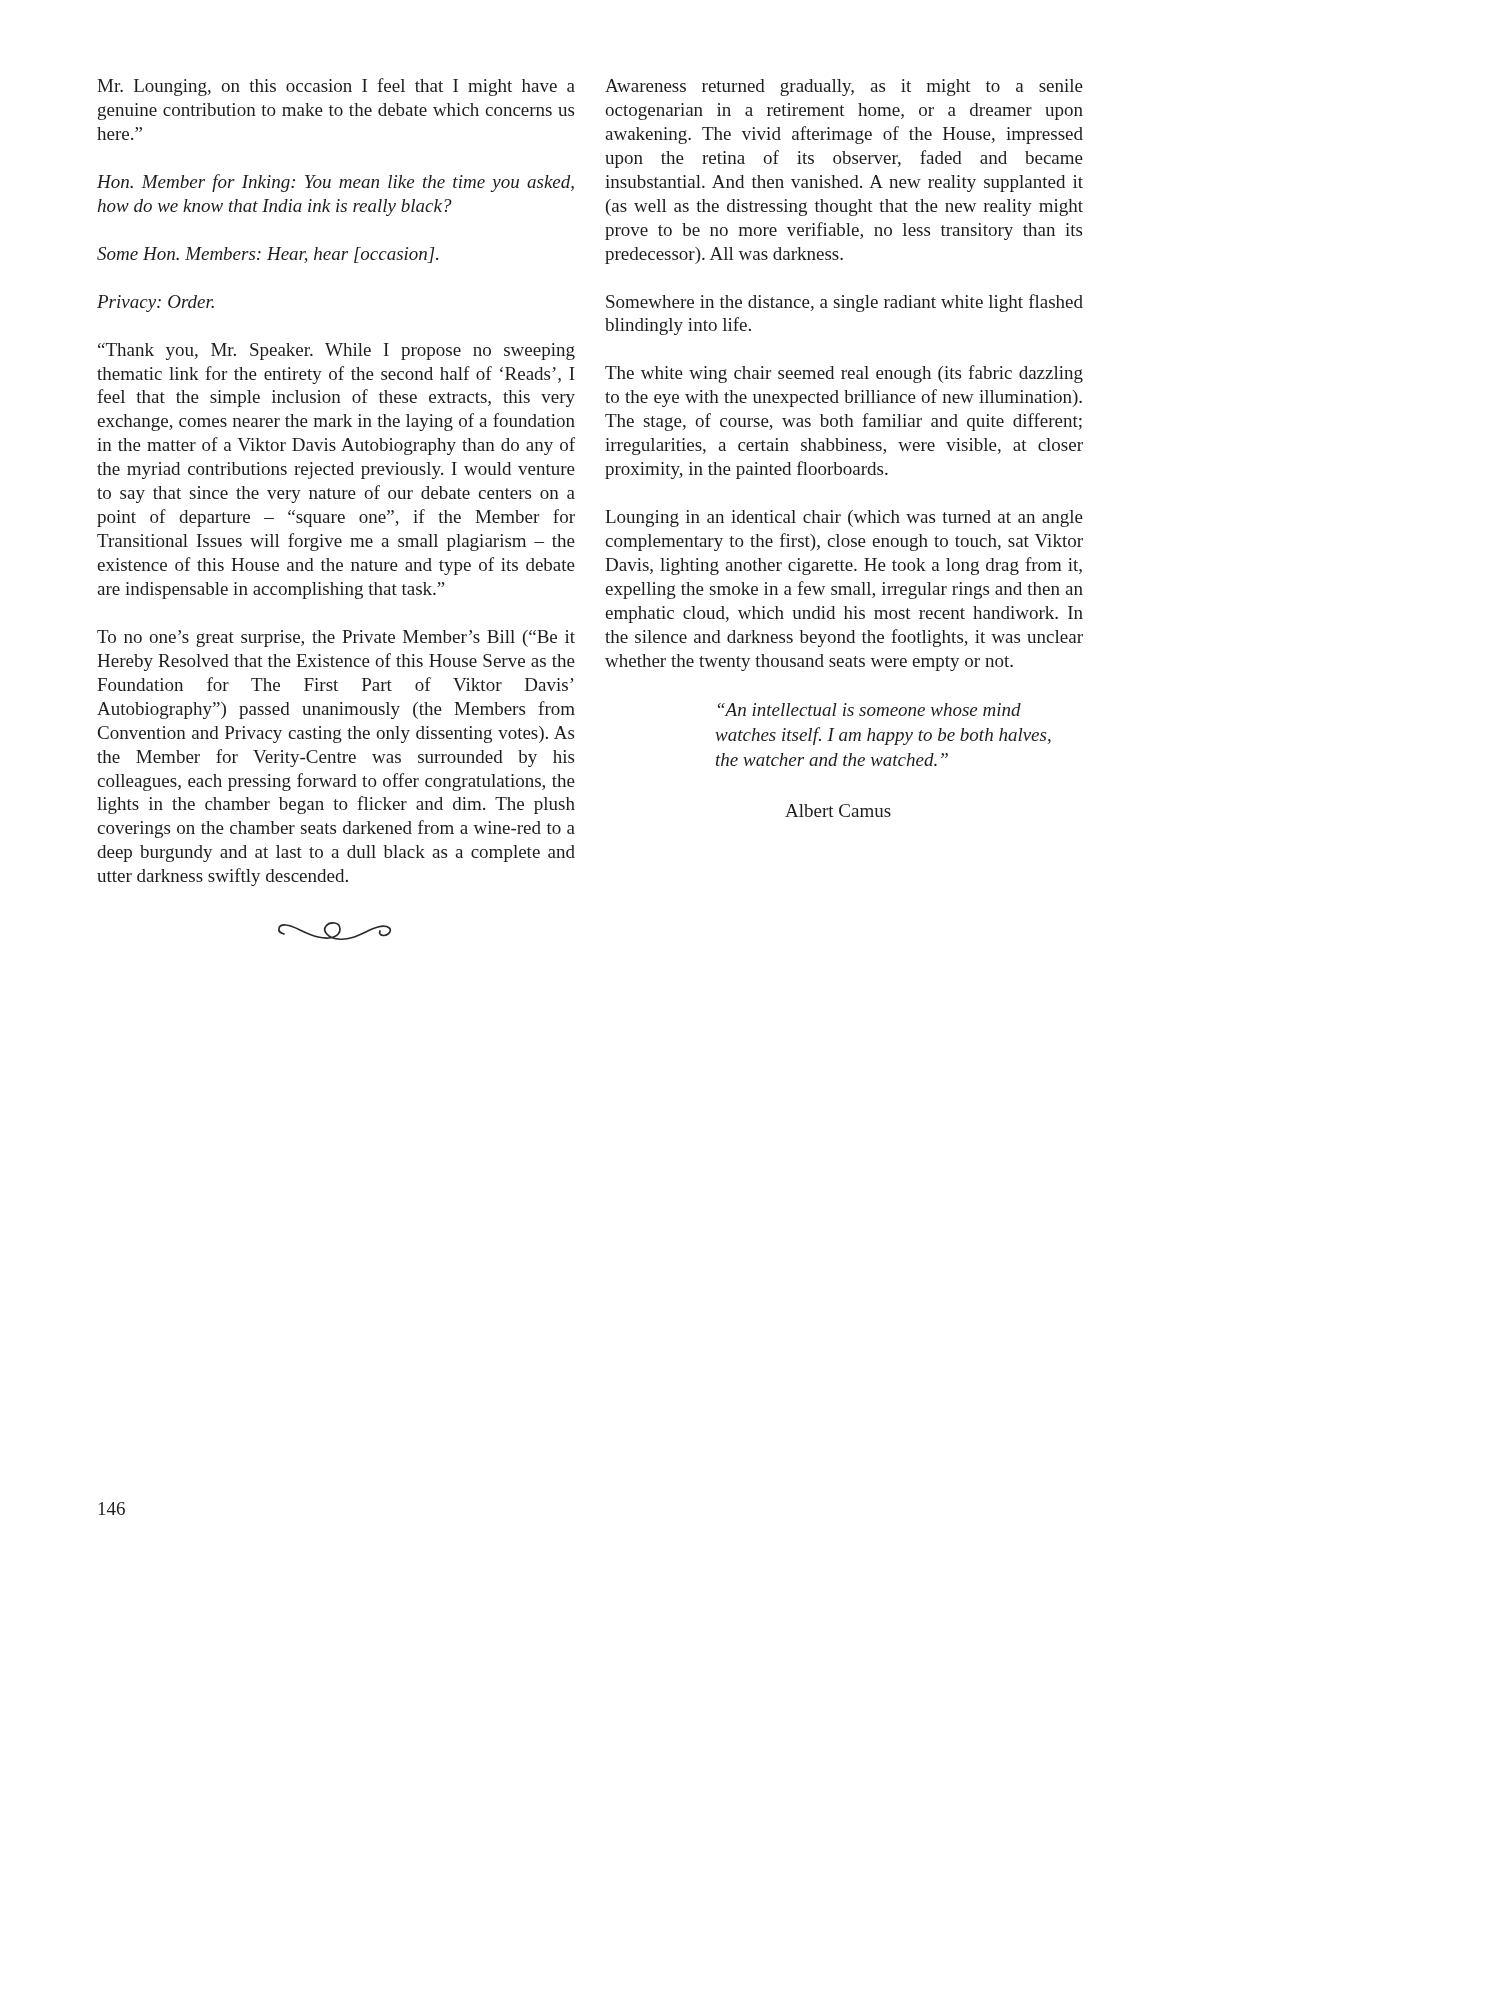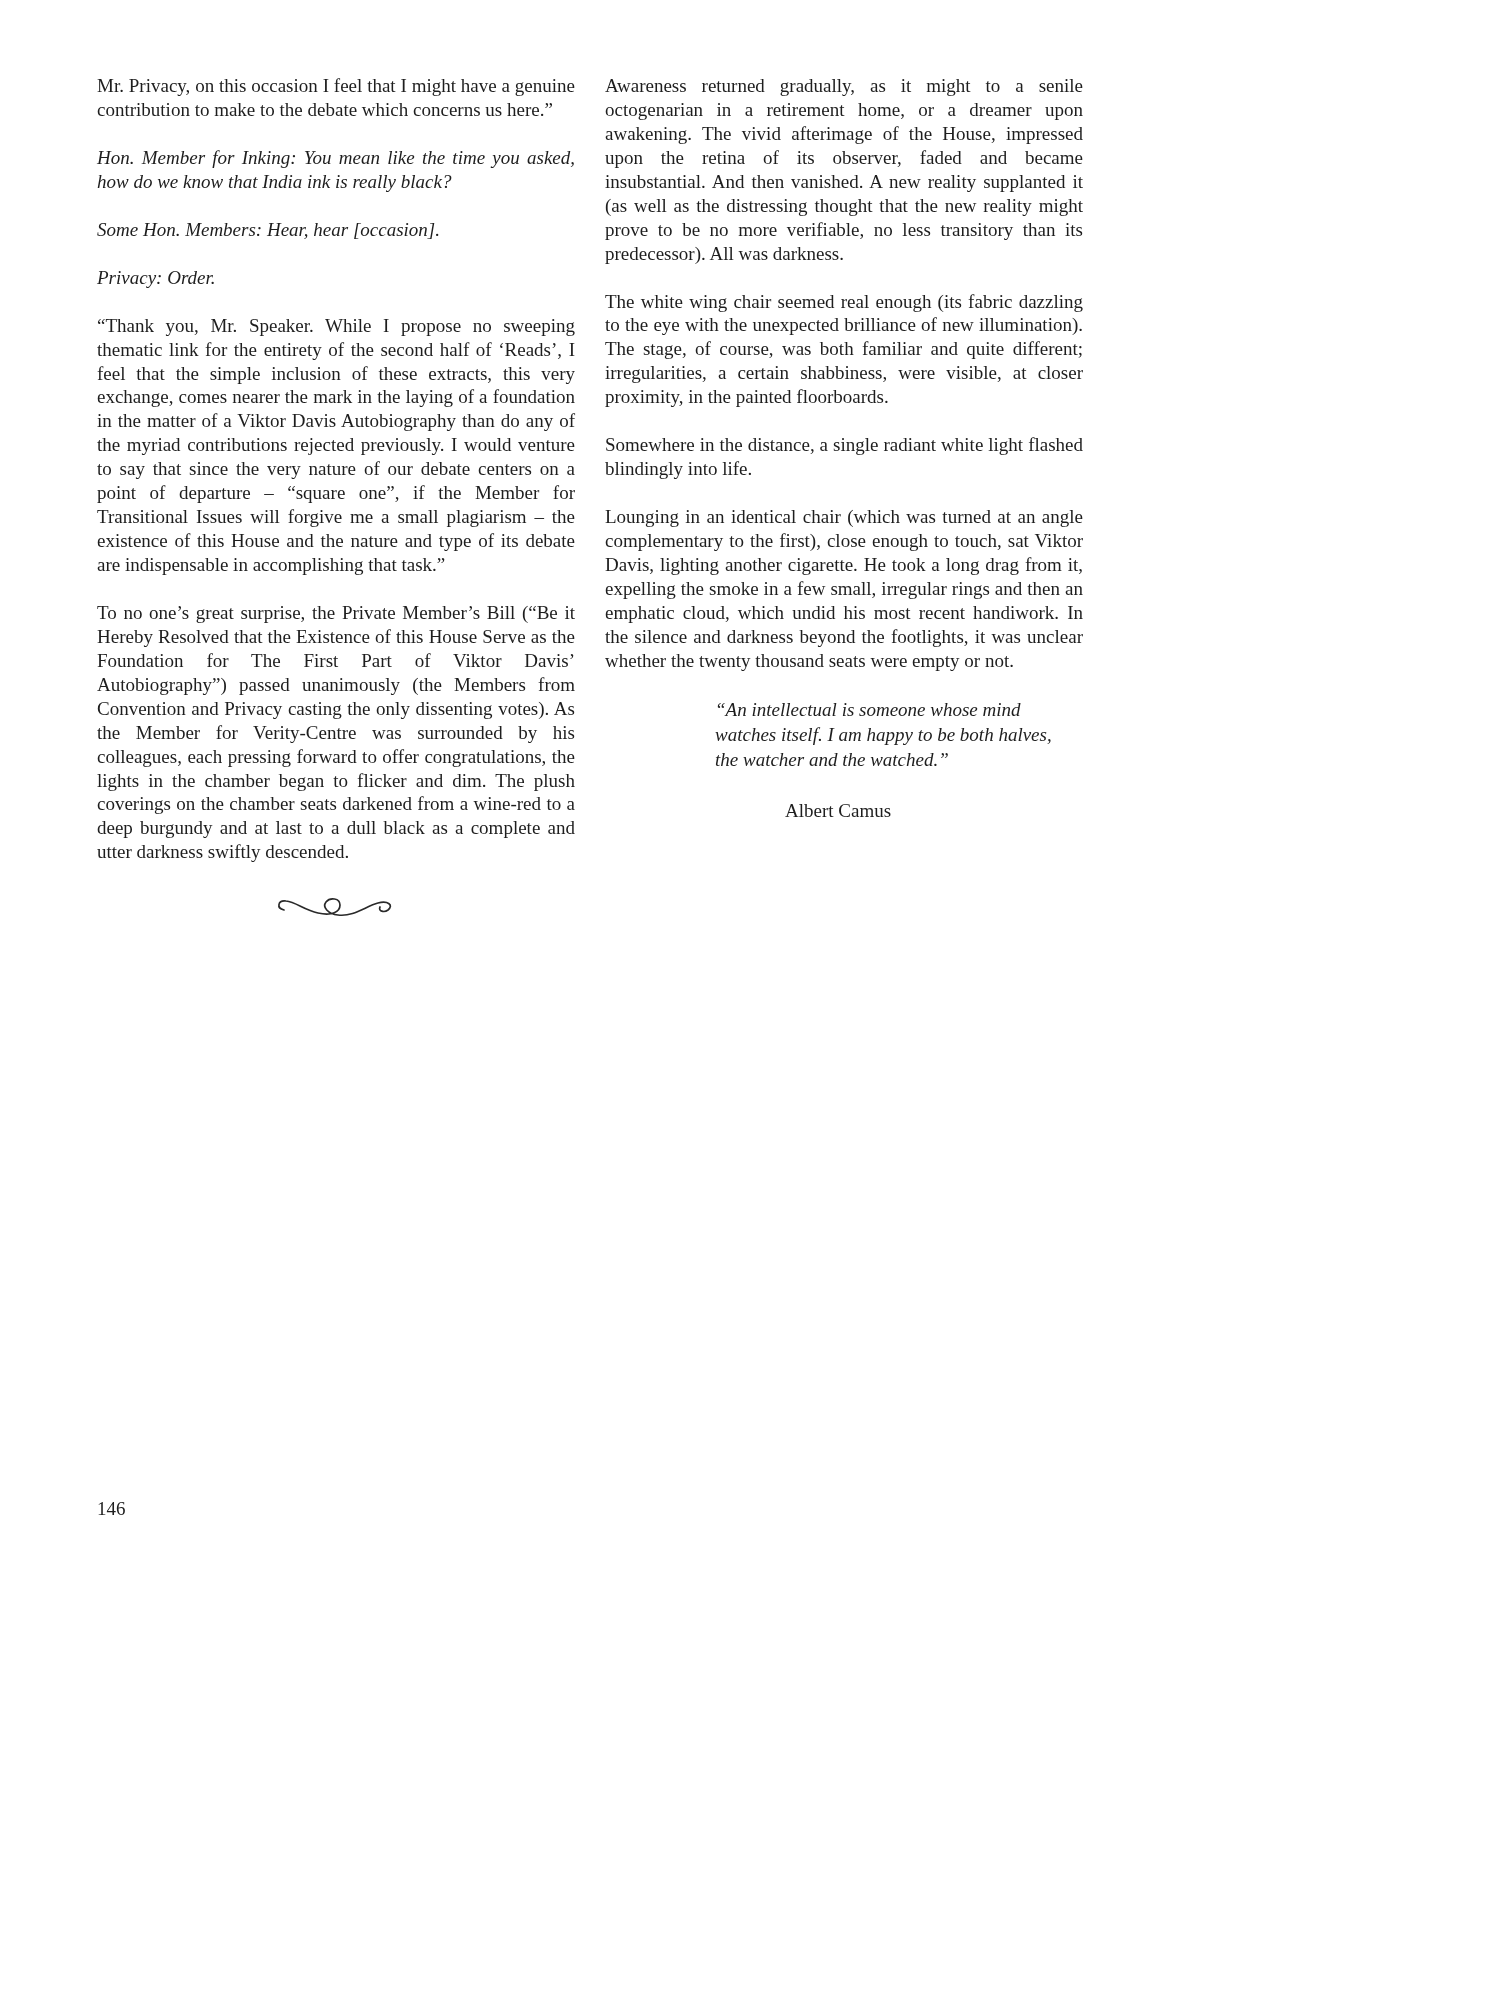--- a/index.html
+++ b/index.html
@@ -68,21 +68,21 @@
   }
 </style>
 </head>
 <body>
 
 <div class="page">
 
   <div class="text-block">
 
     <div class="col">
-      <p>Mr. Privacy, on this occasion I feel that I might have a genuine contribution to make to the debate which concerns us here.”</p>
+      <p>Mr. Lounging, on this occasion I feel that I might have a genuine contribution to make to the debate which concerns us here.”</p>
       <p class="italic">Hon. Member for Inking: You mean like the time you asked, how do we know that India ink is really black?</p>
       <p class="italic">Some Hon. Members: Hear, hear [occasion].</p>
       <p class="italic">Privacy: Order.</p>
       <p>“Thank you, Mr. Speaker. While I propose no sweeping thematic link for the entirety of the second half of ‘Reads’, I feel that the simple inclusion of these extracts, this very exchange, comes nearer the mark in the laying of a foundation in the matter of a Viktor Davis Autobiography than do any of the myriad contributions rejected previously. I would venture to say that since the very nature of our debate centers on a point of departure – “square one”, if the Member for Transitional Issues will forgive me a small plagiarism – the existence of this House and the nature and type of its debate are indispensable in accomplishing that task.”</p>
       <p>To no one’s great surprise, the Private Member’s Bill (“Be it Hereby Resolved that the Existence of this House Serve as the Foundation for The First Part of Viktor Davis’ Autobiography”) passed unanimously (the Members from Convention and Privacy casting the only dissenting votes). As the Member for Verity-Centre was surrounded by his colleagues, each pressing forward to offer congratulations, the lights in the chamber began to flicker and dim. The plush coverings on the chamber seats darkened from a wine-red to a deep burgundy and at last to a dull black as a complete and utter darkness swiftly descended.</p>
 
       <div class="divider">
         <svg width="124" height="36" viewBox="0 0 124 36" aria-hidden="true">
           <path d="M10 22
                    C 2 20, 4 12, 12 13
@@ -92,22 +92,22 @@
                    C 48 19, 54 26, 64 27
                    C 80 29, 92 18, 104 15
                    C 114 12.5, 120 17, 114 22
                    C 110 25, 104 23, 106 19" fill="none" stroke="#2a2a2a" stroke-width="1.7" stroke-linecap="round"></path>
         </svg>
       </div>
     </div>
 
     <div class="col">
       <p>Awareness returned gradually, as it might to a senile octogenarian in a retirement home, or a dreamer upon awakening. The vivid afterimage of the House, impressed upon the retina of its observer, faded and became insubstantial. And then vanished. A new reality supplanted it (as well as the distressing thought that the new reality might prove to be no more verifiable, no less transitory than its predecessor). All was darkness.</p>
+      <p>Somewhere in the distance, a single radiant white light flashed blindingly into life.</p>
       <p>The white wing chair seemed real enough (its fabric dazzling to the eye with the unexpected brilliance of new illumination). The stage, of course, was both familiar and quite different; irregularities, a certain shabbiness, were visible, at closer proximity, in the painted floorboards.</p>
-      <p>Somewhere in the distance, a single radiant white light flashed blindingly into life.</p>
       <p>Lounging in an identical chair (which was turned at an angle complementary to the first), close enough to touch, sat Viktor Davis, lighting another cigarette. He took a long drag from it, expelling the smoke in a few small, irregular rings and then an emphatic cloud, which undid his most recent handiwork. In the silence and darkness beyond the footlights, it was unclear whether the twenty thousand seats were empty or not.</p>
 
       <div class="quote-block">
         <div>“An intellectual is someone whose mind watches itself. I am happy to be both halves, the watcher and the watched.”</div>
         <div class="quote-attribution">Albert Camus</div>
       </div>
     </div>
 
   </div>
 

